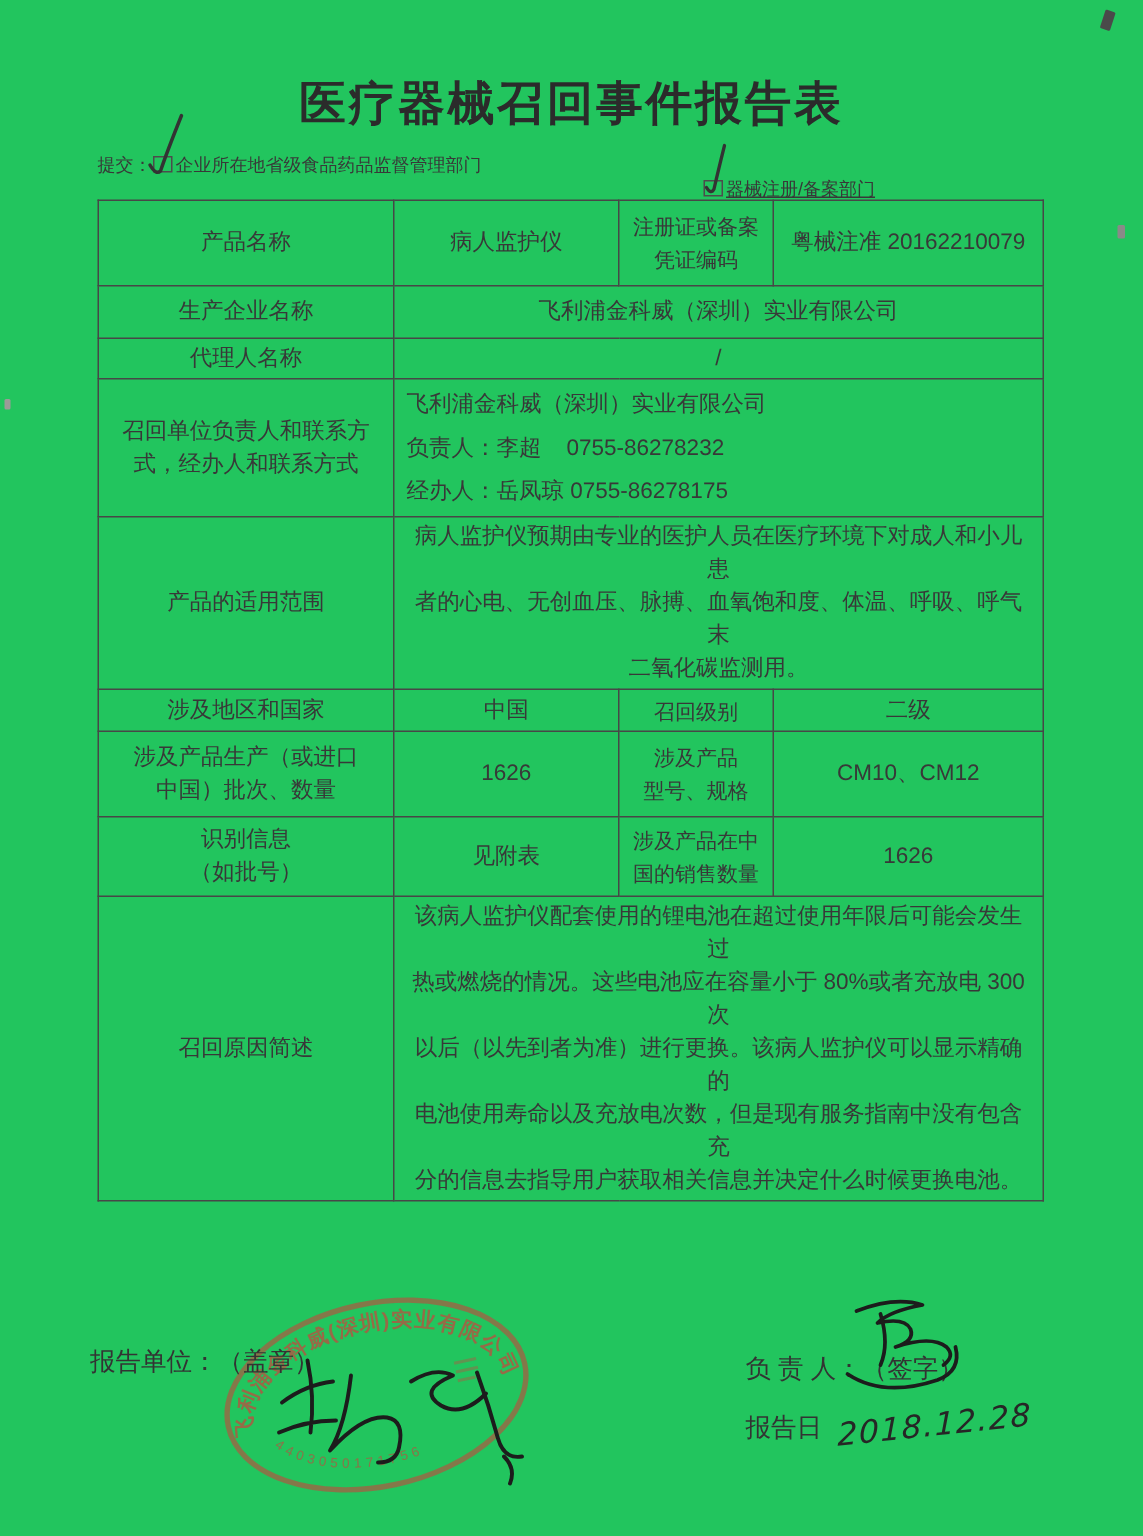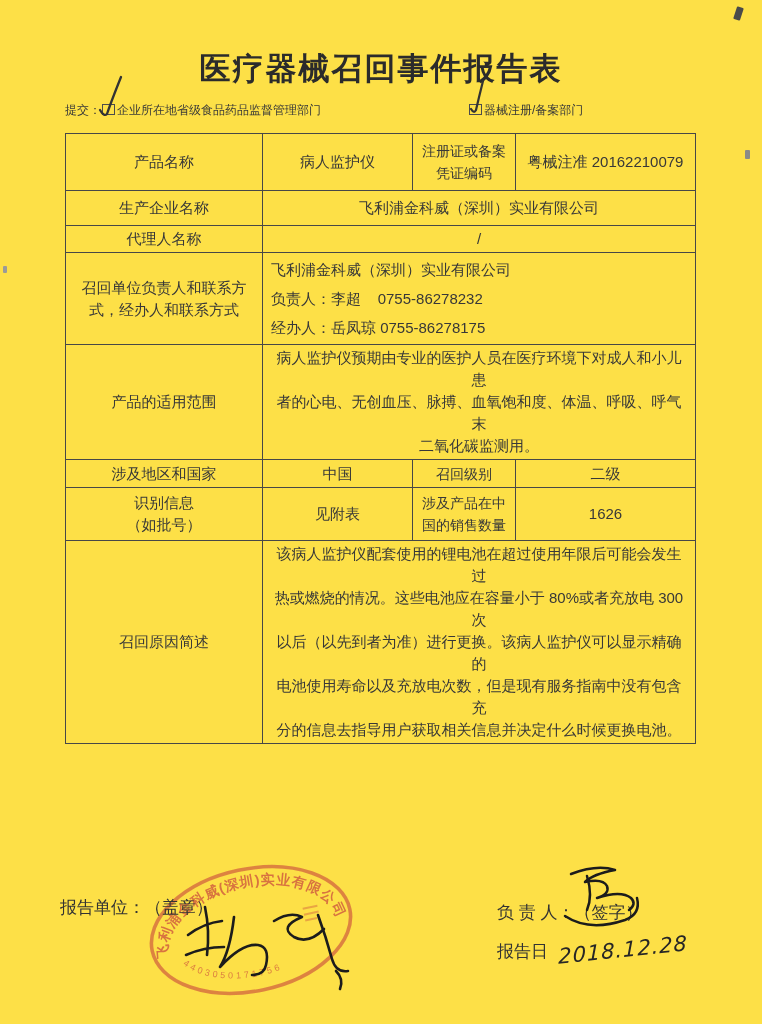--- a/index.html
+++ b/index.html
@@ -1,31 +1,31 @@
 <!DOCTYPE html>
 <html><head>
 <meta charset="utf-8">
 <style>
   html,body{margin:0;padding:0;background:#e8e8e6;}
   .page{
     position:relative;width:762px;height:1024px;margin:0 auto;
-    background:#fde047;overflow:hidden;
+    background:#22c55e;overflow:hidden;
     font-family:"Liberation Sans","DejaVu Sans",sans-serif;
     color:#3a3a3a;
   }
   .title{
     position:absolute;top:48px;left:0;width:100%;text-align:center;
     font-size:31px;font-weight:bold;letter-spacing:2px;color:#2b2b2b;
   }
   .submit-line{
     position:absolute;top:102px;left:65px;width:660px;height:24px;
     font-size:12px;color:#383838;
   }
   .submit-opt{white-space:nowrap;}
-  .submit-opt2{position:absolute;left:403px;top:0;}
+  .submit-opt2{position:absolute;left:403px;top:16px;text-decoration:underline;}
   .cbx{
     position:relative;display:inline-block;width:11px;height:9px;
     border:1.5px solid #4c4c4c;vertical-align:-1px;margin:0 2px 0 1px;
   }
   .cbx svg{position:absolute;pointer-events:none;}
   .tick1{left:-7px;top:-31px;width:30px;height:44px;}
   .tick2{left:-4px;top:-28px;width:24px;height:40px;}
 
   table.form{
     position:absolute;left:65px;top:133px;width:630px;
@@ -114,20 +114,28 @@
       <td class="lbl">产品的适用范围</td>
       <td colspan="3" class="txt-left multiline scope">病人监护仪预期由专业的医护人员在医疗环境下对成人和小儿患
 者的心电、无创血压、脉搏、血氧饱和度、体温、呼吸、呼气末
 二氧化碳监测用。</td>
     </tr>
     <tr style="height:28px">
       <td class="lbl">涉及地区和国家</td>
       <td>中国</td>
       <td class="small-lbl">召回级别</td>
       <td>二级</td>
+    </tr>
+    <tr style="height:57px">
+      <td class="lbl">涉及产品生产（或进口
+中国）批次、数量</td>
+      <td>1626</td>
+      <td class="small-lbl">涉及产品
+型号、规格</td>
+      <td>CM10、CM12</td>
     </tr>
     <tr style="height:53px">
       <td class="lbl">识别信息
 （如批号）</td>
       <td>见附表</td>
       <td class="small-lbl">涉及产品在中
 国的销售数量</td>
       <td>1626</td>
     </tr>
     <tr style="height:179px">

